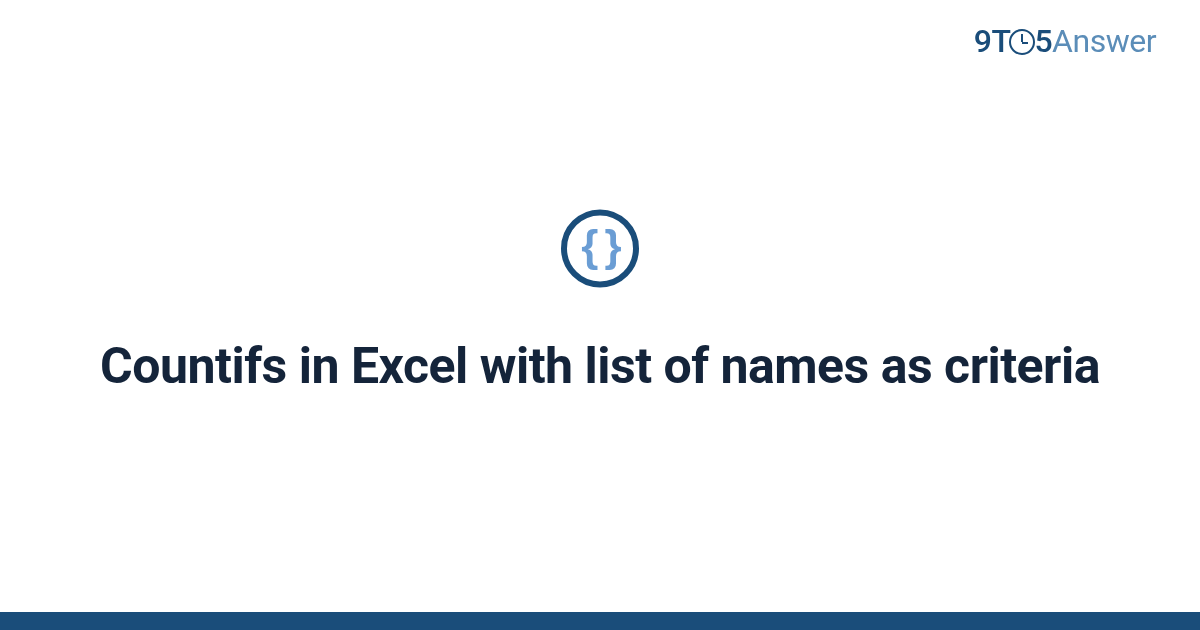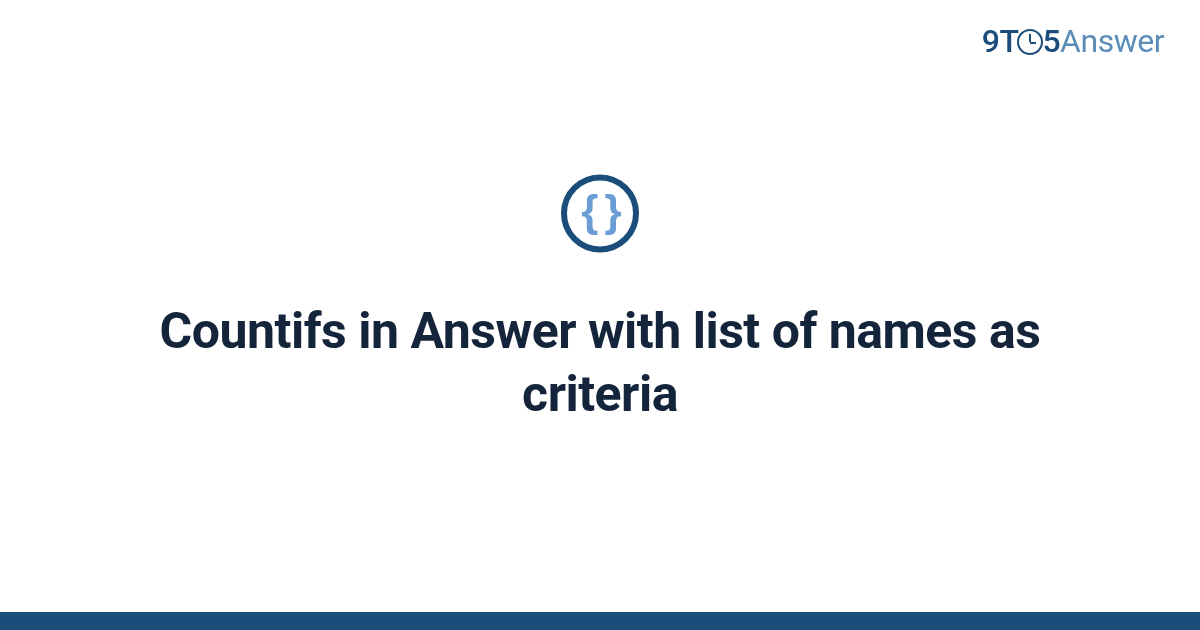--- a/index.html
+++ b/index.html
@@ -11,21 +11,21 @@
       width: 1200px;
       height: 630px;
       background: #ffffff;
       font-family: -apple-system, BlinkMacSystemFont, "Segoe UI", Roboto, Helvetica, Arial, sans-serif;
       position: relative;
       overflow: hidden;
     }
     .logo {
       position: absolute;
       top: 22px;
-      right: 36px;
+      right: 44px;
       font-size: 32px;
       font-weight: 400;
       letter-spacing: -0.5px;
       text-align: center;
     }
     .logo-9t {
       color: #1a4d7a;
       font-weight: 500;
     }
     .logo-clock {
@@ -113,16 +113,16 @@
 <body>
 
 <div class="logo">
   <span class="logo-9t">9T</span><span class="logo-clock"></span><span class="logo-5">5</span><span class="logo-answer">Answer</span>
 </div>
 
 <div class="center-content">
   <div class="icon-circle">
     <span class="braces">{ }</span>
   </div>
-  <h1 class="title">Countifs in Answer with list of names as criteria</h1>
+  <h1 class="title">Countifs in Excel with list of names as criteria</h1>
 </div>
 
 <div class="bottom-bar"></div>
 
 </body></html>

